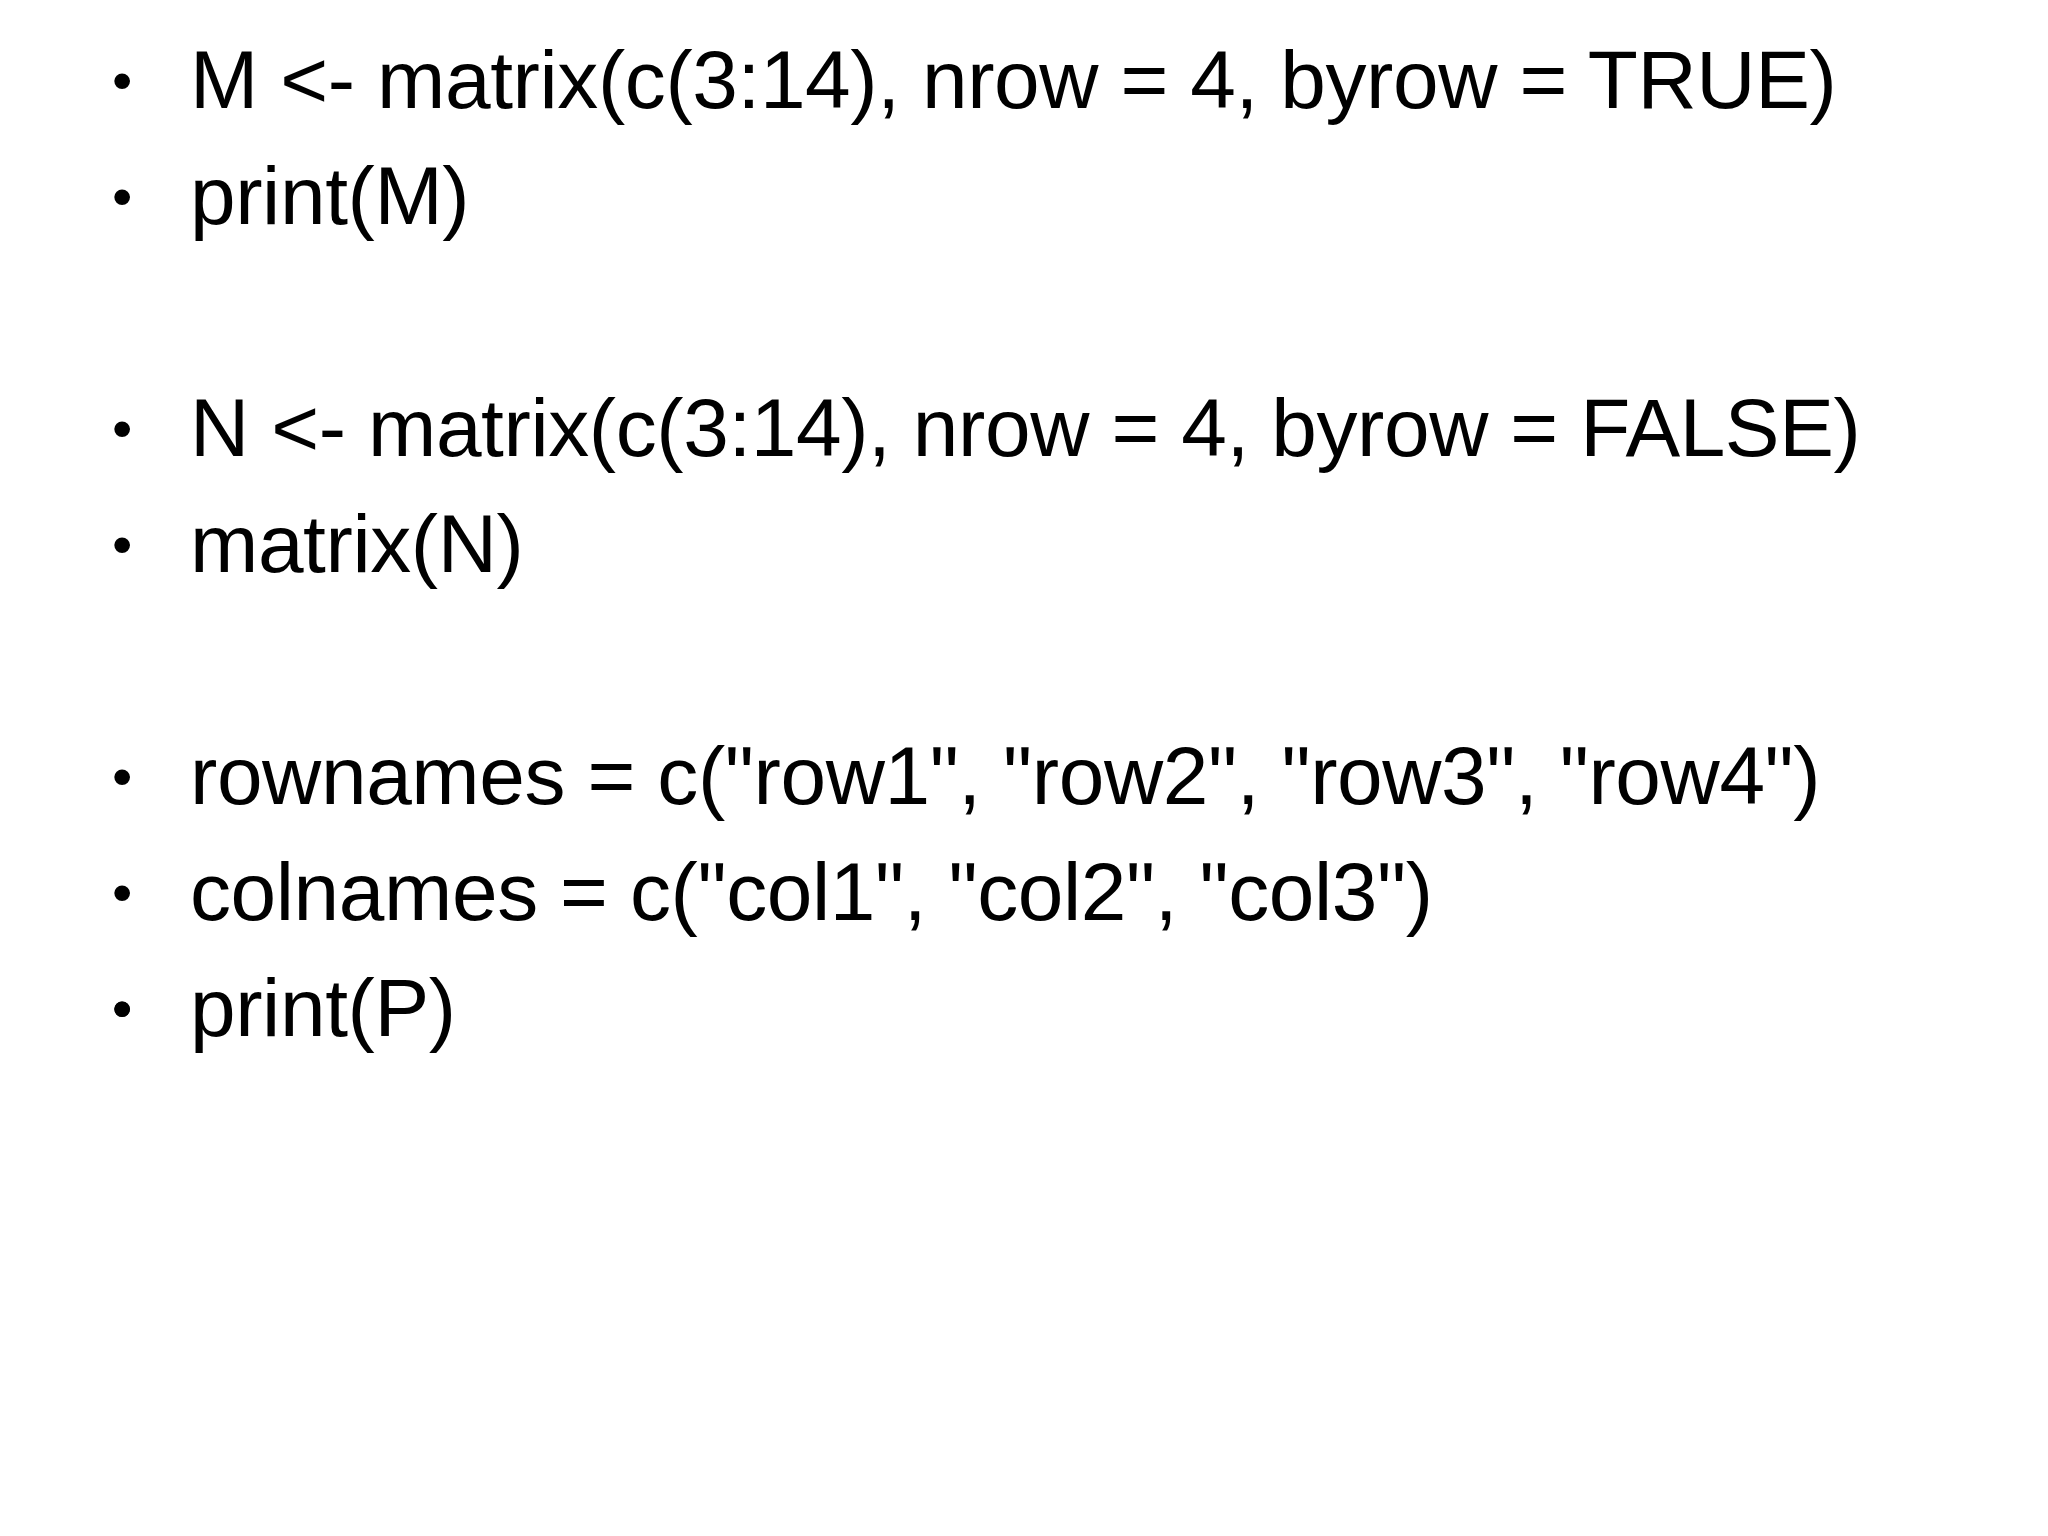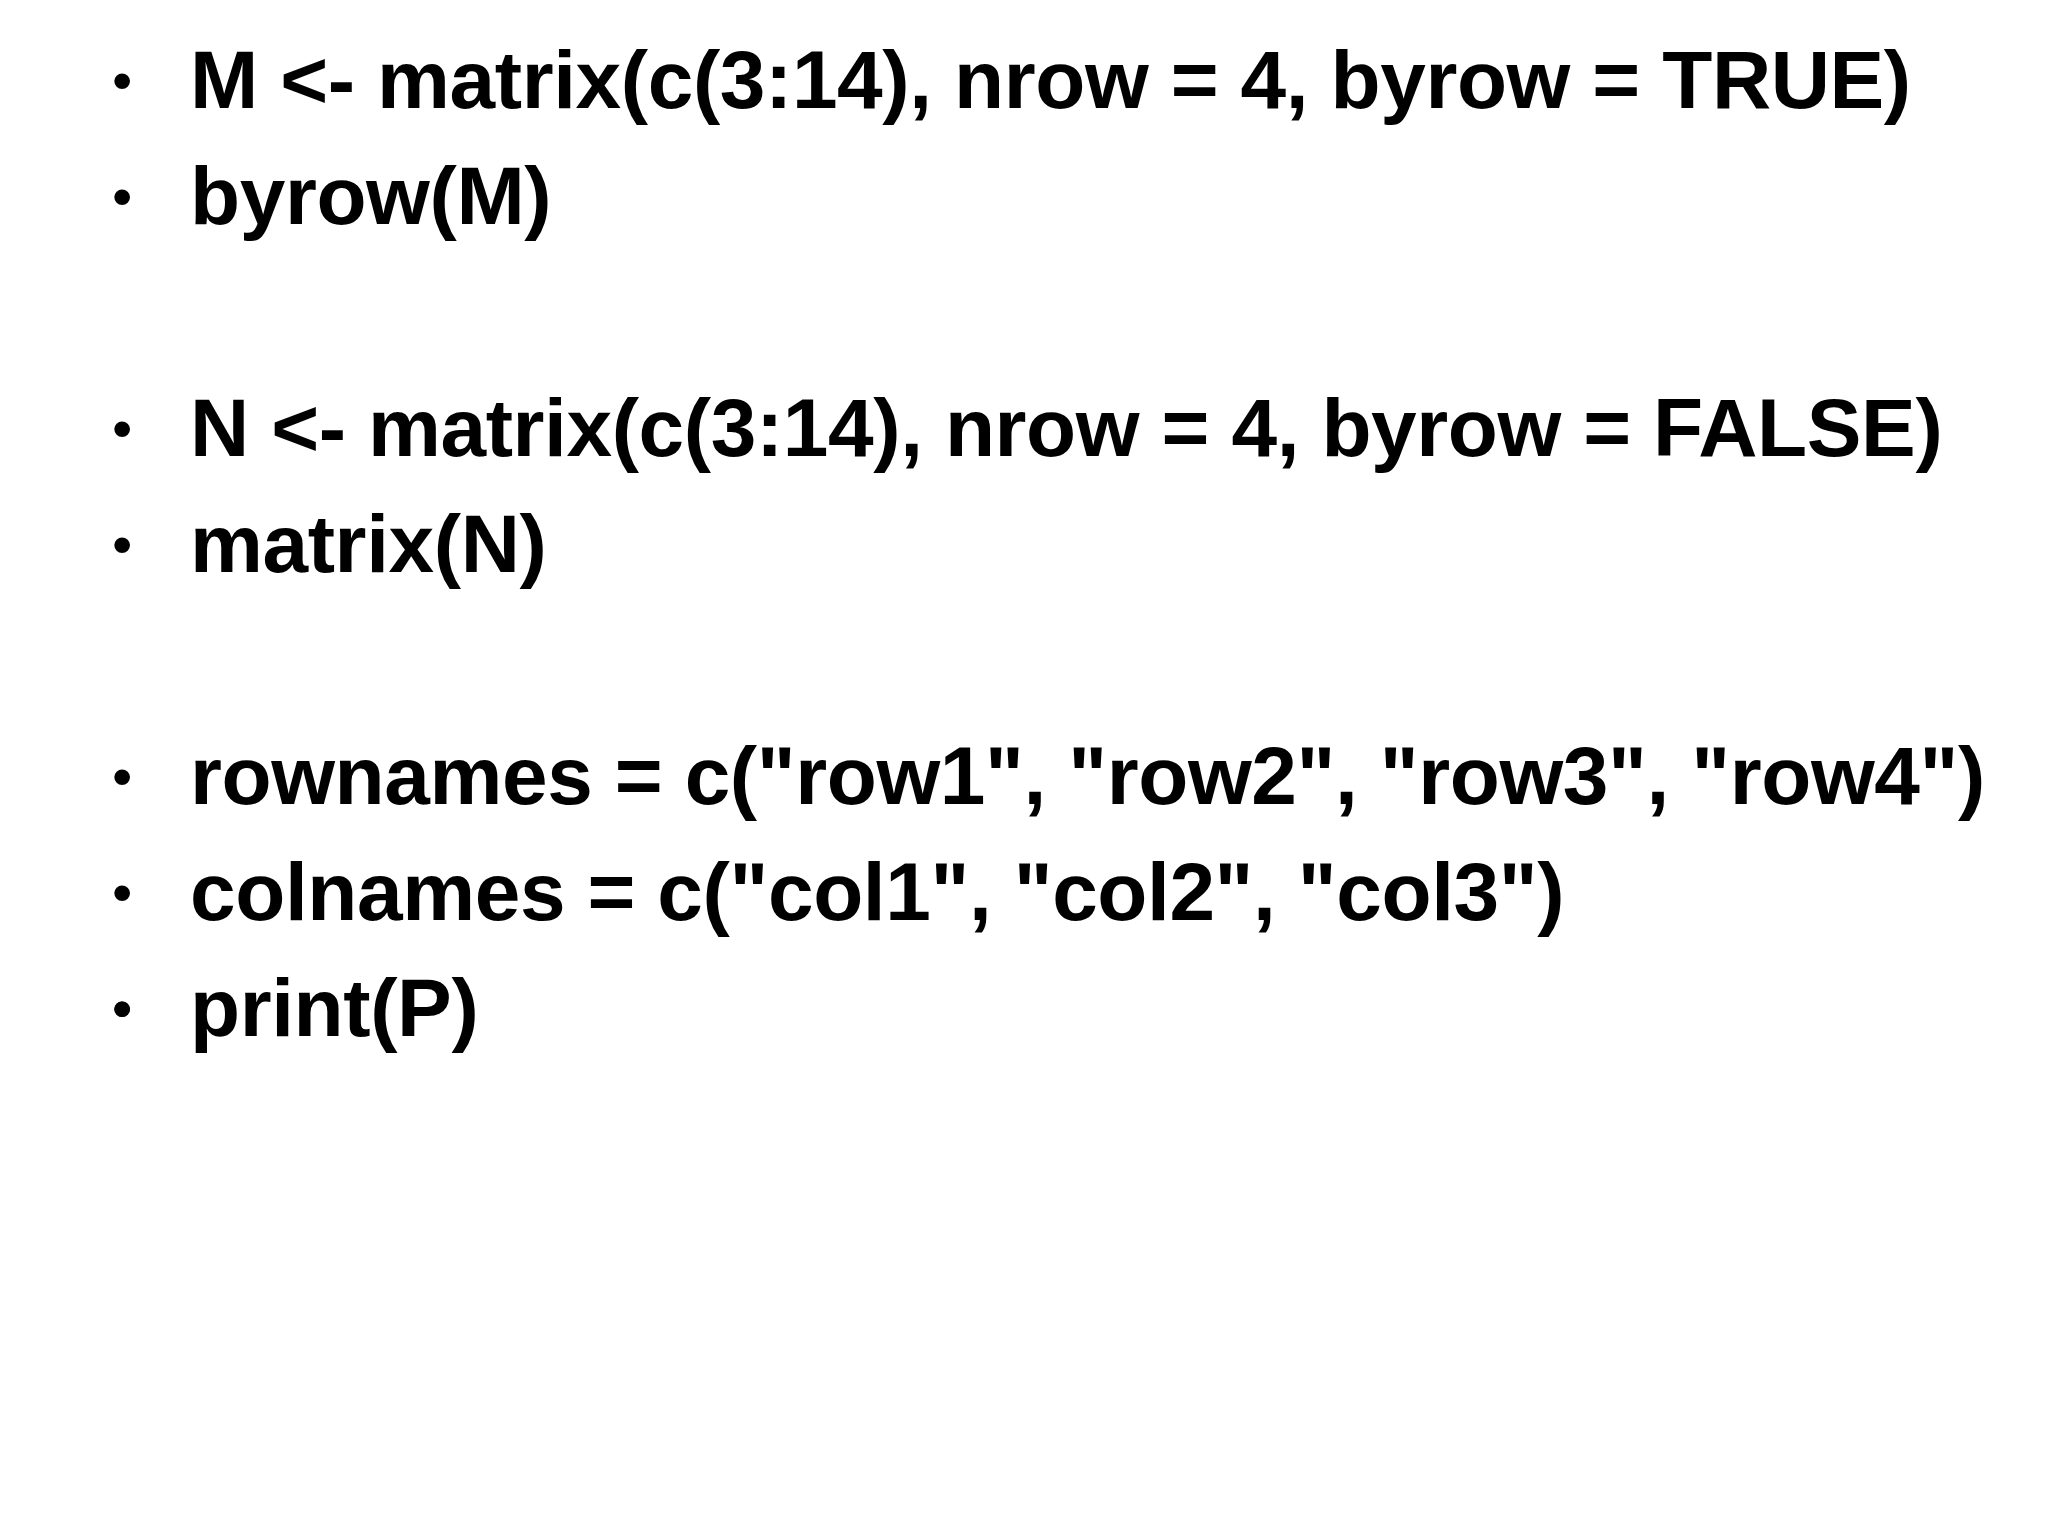--- a/index.html
+++ b/index.html
@@ -40,37 +40,36 @@
     position: absolute;
     left: 112px;
     top: 0;
     width: 30px;
     line-height: 116px;
     font-size: 58px;
     text-align: left;
   }
   .bullet-item .line-text {
     display: block;
-    font-weight: bold;
   }
   
   .spacer {
     display: block;
     height: 116px;
   }
   
   #item-0 { margin-top: 22px; }
 </style>
 </head>
 <body>
 
 <div id="slide" style="background: rgb(255, 255, 255); color: rgb(0, 0, 0);">
   <ul class="content-list" id="content-list">
       <li class="bullet-item" id="item-0"><span class="marker">•</span><span class="line-text">M &lt;- matrix(c(3:14), nrow = 4, byrow = TRUE)</span></li>
-      <li class="bullet-item" id="item-1"><span class="marker">•</span><span class="line-text">byrow(M)</span></li>
+      <li class="bullet-item" id="item-1"><span class="marker">•</span><span class="line-text">print(M)</span></li>
       <li class="spacer" id="item-2"></li>
       <li class="bullet-item" id="item-3"><span class="marker">•</span><span class="line-text">N &lt;- matrix(c(3:14), nrow = 4, byrow = FALSE)</span></li>
       <li class="bullet-item" id="item-4"><span class="marker">•</span><span class="line-text">matrix(N)</span></li>
       <li class="spacer" id="item-5"></li>
       <li class="bullet-item" id="item-6"><span class="marker">•</span><span class="line-text">rownames = c("row1", "row2", "row3", "row4")</span></li>
       <li class="bullet-item" id="item-7"><span class="marker">•</span><span class="line-text">colnames = c("col1", "col2", "col3")</span></li>
       <li class="bullet-item" id="item-8"><span class="marker">•</span></li>
       <li class="bullet-item" id="item-9"><span class="marker">•</span><span class="line-text">print(P)</span></li>
     </ul>
 </div>

